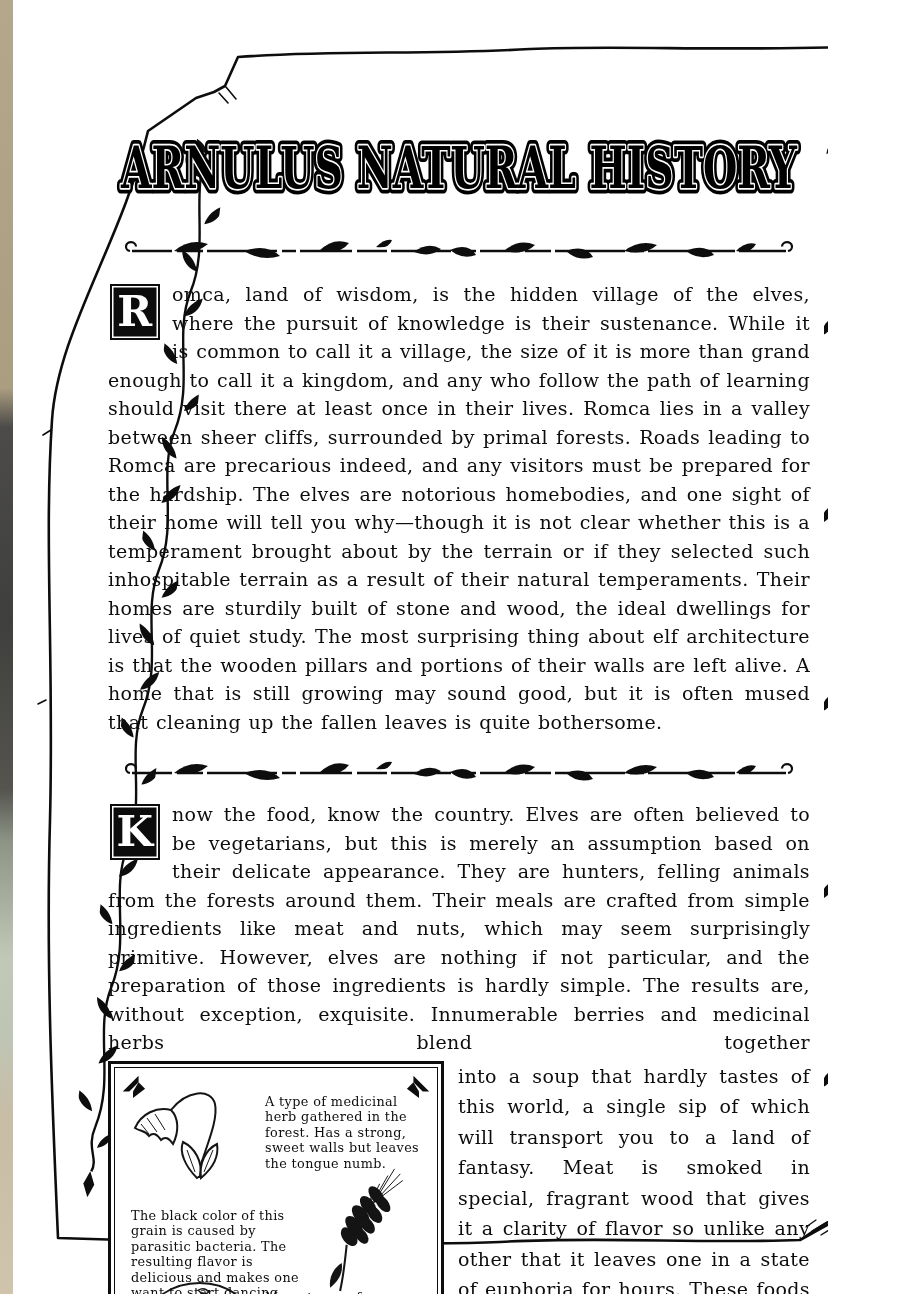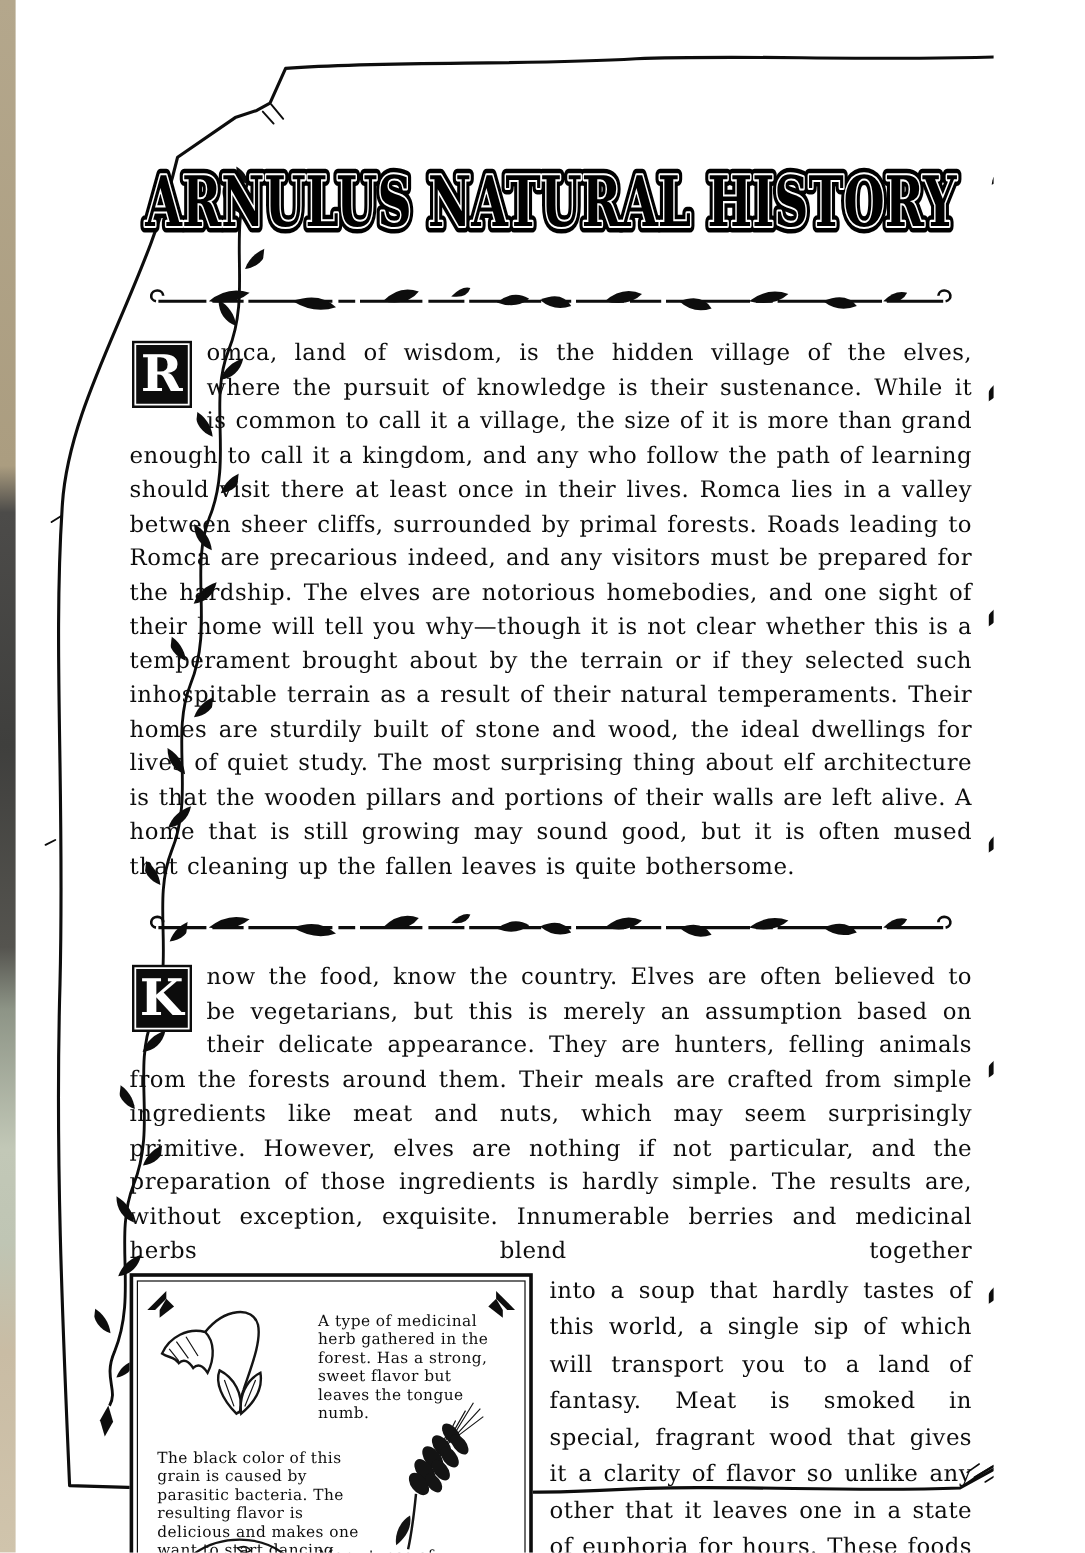--- a/index.html
+++ b/index.html
@@ -195,21 +195,21 @@
             <g fill="none" stroke="#151515" stroke-width="2">
               <path d="M10,60 C12,32 42,14 72,14 C104,14 128,34 130,56 C112,68 80,72 54,71 C36,70 20,67 10,60 Z" fill="#fff"></path>
               <path d="M38,30 q6,-6 12,-1 q-4,7 -12,1 Z M70,22 q7,-4 12,2 q-6,5 -12,-2 Z M100,34 q6,-4 10,1 q-5,6 -10,-1 Z M52,46 q5,-4 9,0 q-4,5 -9,0 Z" stroke-width="1.4"></path>
               <path d="M12,60 C30,78 98,80 128,57" stroke-width="1.6"></path>
               <path d="M30,66 L36,78 M45,70 L48,84 M60,72 L60,88 M75,72 L76,88 M90,70 L94,84 M105,66 L110,78" stroke-width="1.1"></path>
               <path d="M58,74 C58,90 54,102 46,112 L50,118 C62,114 70,118 66,124 L88,120 C82,108 82,92 86,74" fill="#fff"></path>
               <path d="M48,112 l6,6 M56,112 l4,8 M66,114 l2,8 M76,112 l-2,8" stroke-width="1.1"></path>
             </g>
           </svg>
 
-          <div class="caption cap1">A type of medicinal herb gathered in the forest. Has a strong, sweet flavor but leaves the tongue numb.</div>
+          <div class="caption cap1">A type of medicinal herb gathered in the forest. Has a strong, sweet walls but leaves the tongue numb.</div>
           <div class="caption cap2">The black color of this grain is caused by parasitic bacteria. The resulting flavor is delicious and makes one want to start dancing.</div>
           <div class="caption cap3">Many types of mushrooms are used alongside medicinal herbs, and eating them places one in a rather pleasant mood.</div>
         </div>
       </div>
 
       <div class="side-col">into a soup that hardly tastes of this world, a single sip of which will transport you to a land of fantasy. Meat is smoked in special, fragrant wood that gives it a clarity of flavor so unlike any other that it leaves one in a state of euphoria for hours. These foods are so wonderful, it is forbidden to take them out of the country, and portions for races other than elves are strictly rationed.</div>
     </div>
 
   </div>
 </div>

